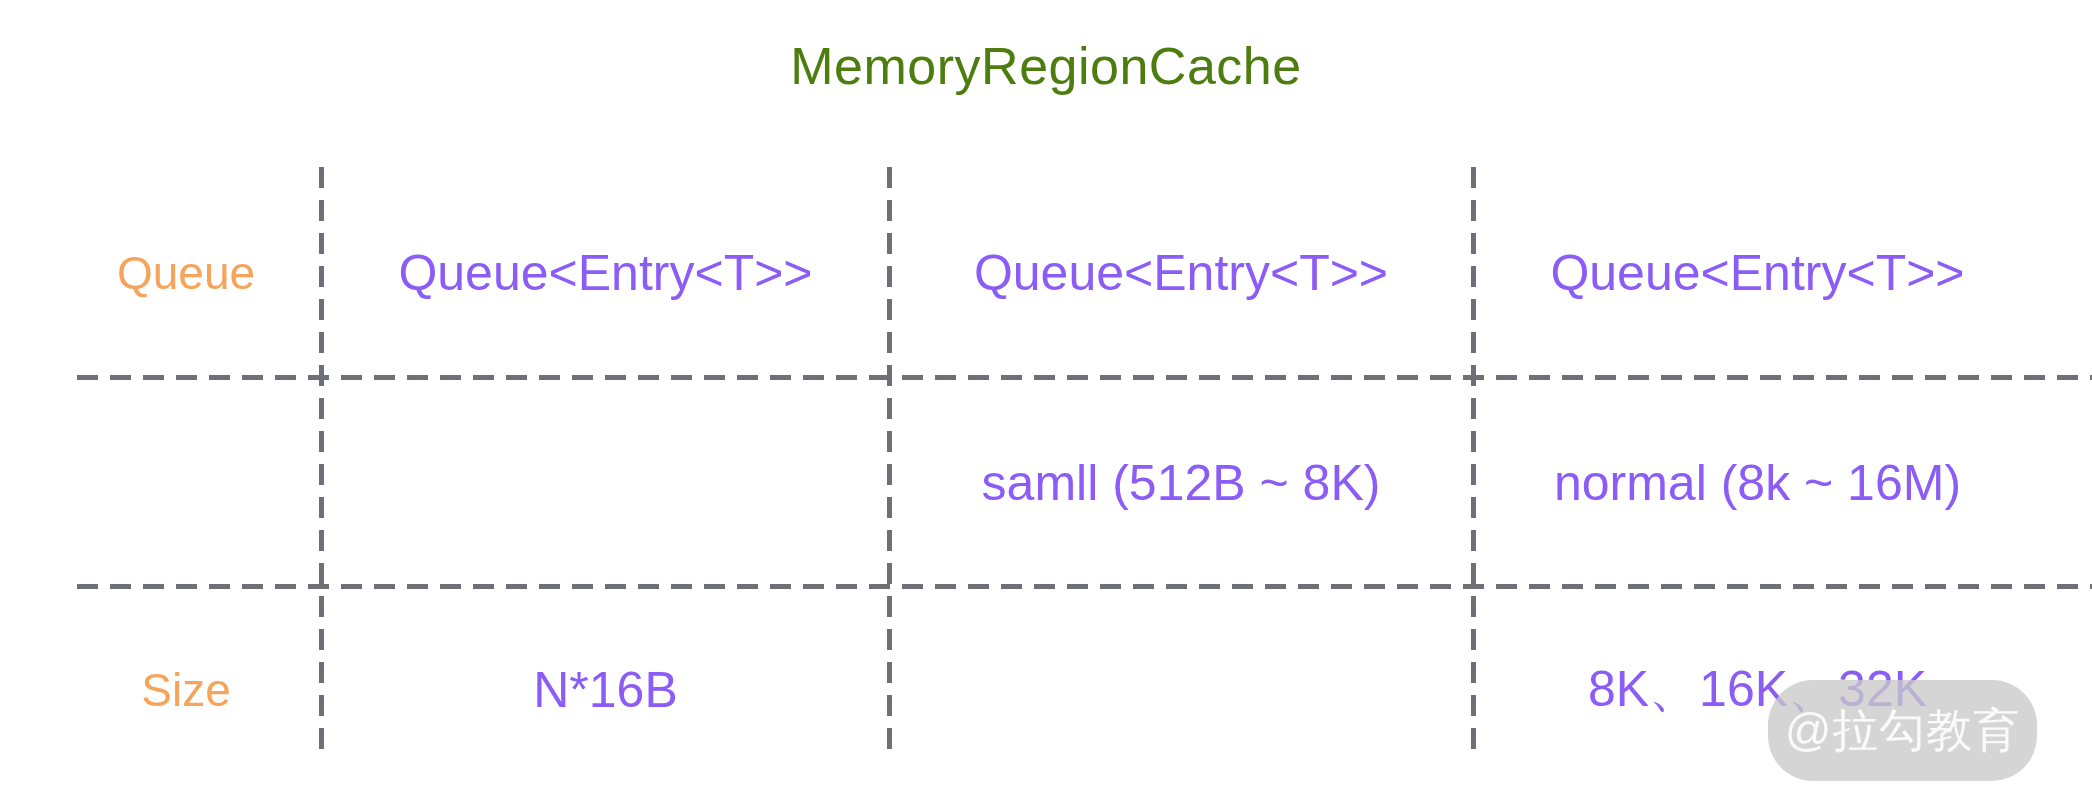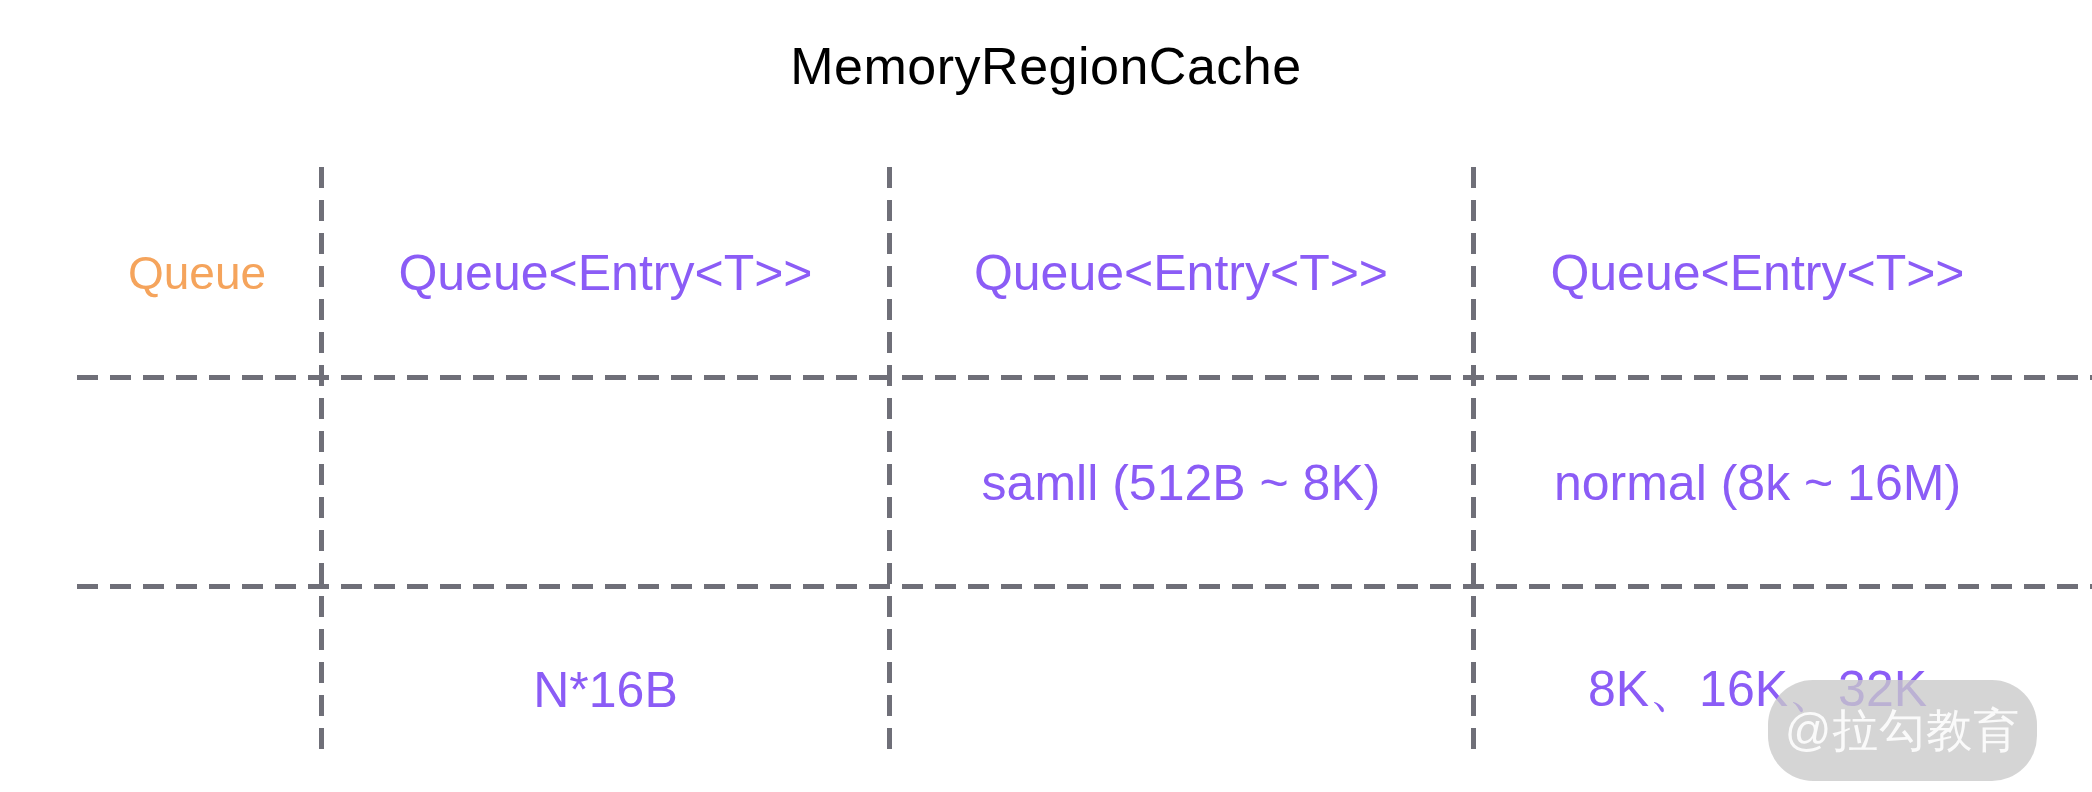--- a/index.html
+++ b/index.html
@@ -23,21 +23,21 @@
     position: absolute;
     left: 0;
     top: 34px;
     width: 100%;
     height: 64px;
     display: flex;
     align-items: center;
     justify-content: center;
     font-size: 52px;
     font-weight: 500;
-    color: #000000;
+    color: #4d7c0f;
     letter-spacing: 0.5px;
   }
   
   .vline {
     position: absolute;
     top: 167px;
     width: 5px;
     height: 593px;
     background: repeating-linear-gradient(to bottom, #6f6f78 0 21px, transparent 21px 33px);
   }
@@ -57,21 +57,21 @@
   .cell {
     position: absolute;
     display: flex;
     align-items: center;
     justify-content: center;
     white-space: nowrap;
   }
   .r1 { top: 167px; height: 211px; }
   .r2 { top: 378px; height: 209px; }
   .r3 { top: 587px; height: 205px; }
-  .clabel { left: 12px;      width: 322px; padding-left: 48px; box-sizing: border-box; }
+  .clabel { left: 1px;      width: 322px; padding-left: 48px; box-sizing: border-box; }
   .c1     { left: 322px;  width: 567px; }
   .c2     { left: 889px;  width: 584px; }
   .c3     { left: 1473px; width: 619px; padding-right: 50px; box-sizing: border-box; }
   .label-text {
     font-size: 46px;
     font-weight: 500;
     color: #f5a45c;
   }
   .value-text {
     font-size: 50px;
@@ -126,20 +126,23 @@
     <span class="value-text">Queue&lt;Entry&lt;T&gt;&gt;</span>
   </div>
 
   <div class="cell r2 c2">
     <span class="value-text">samll (512B ~ 8K)</span>
   </div>
   <div class="cell r2 c3">
     <span class="value-text">normal (8k ~ 16M)</span>
   </div>
 
+  <div class="cell r3 clabel">
+    <span class="label-text">Size</span>
+  </div>
   <div class="cell r3 c1">
     <span class="value-text">N*16B</span>
   </div>
   <div class="cell r3 c3">
     <span class="value-text">8K、16K、32K</span>
   </div>
 
   <div class="watermark">
     <span>@拉勾教育</span>
   </div>

